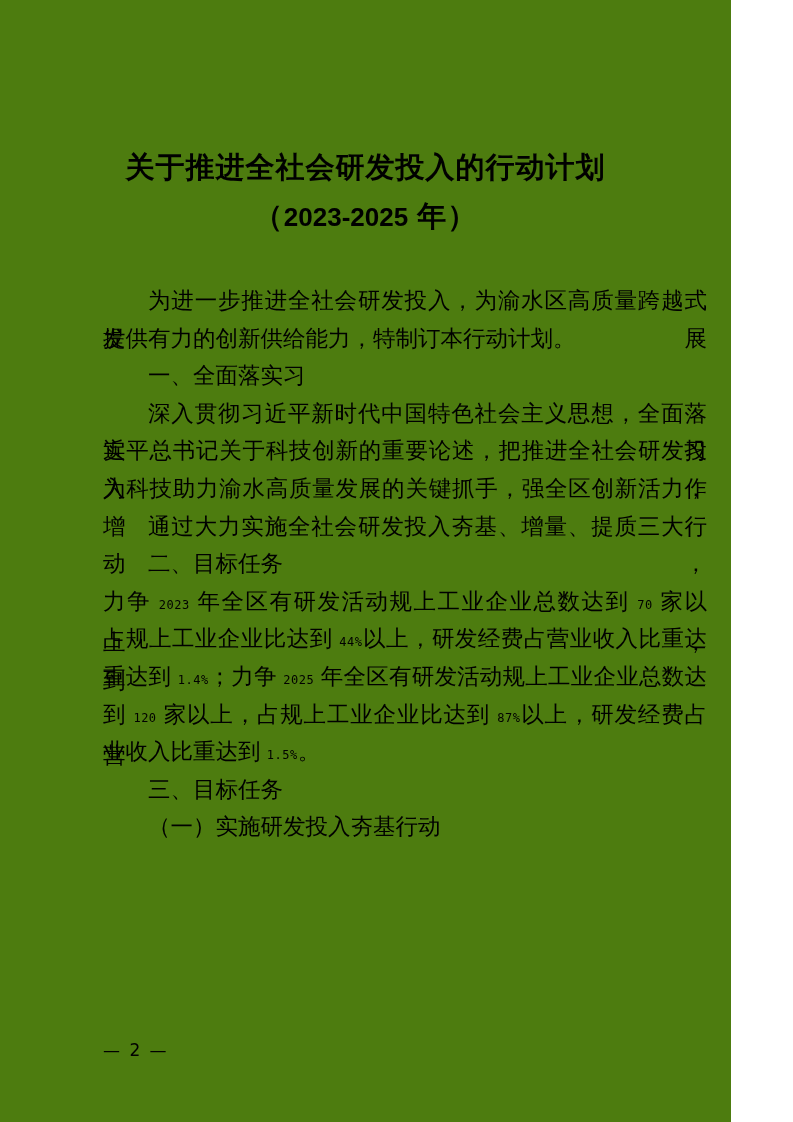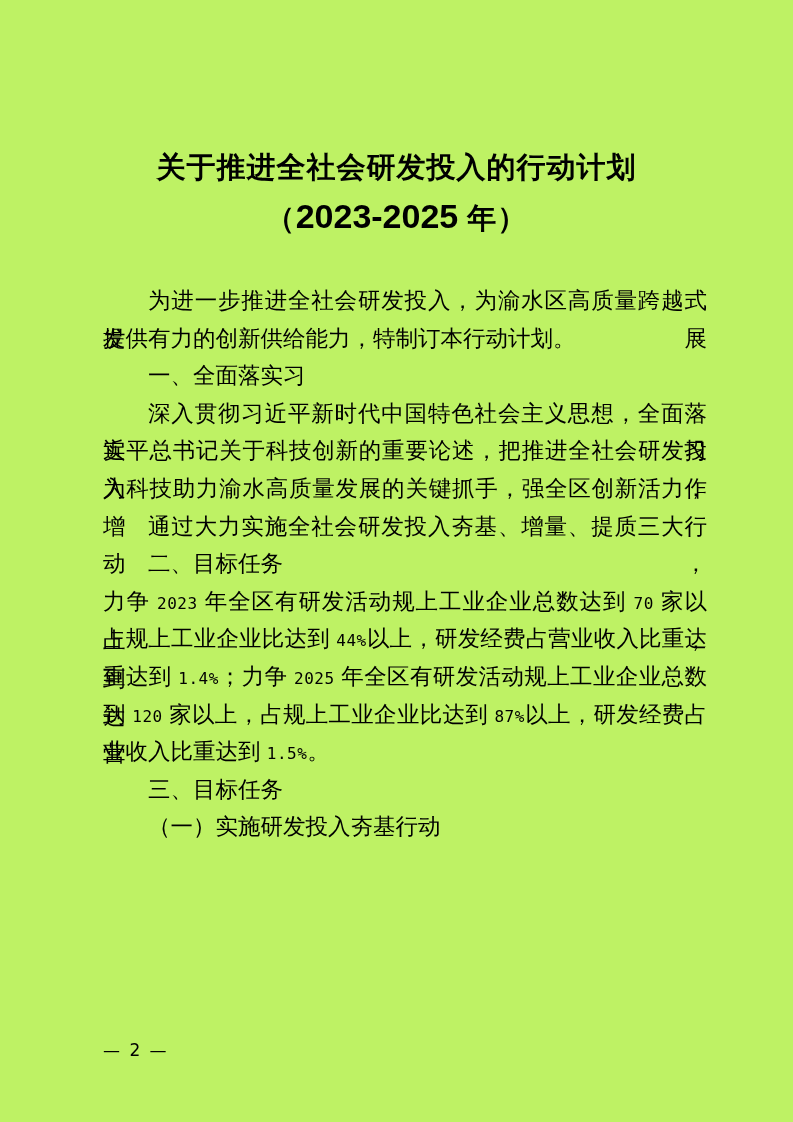--- a/index.html
+++ b/index.html
@@ -2,40 +2,40 @@
 <html><head>
 <meta charset="utf-8">
 <style>
   html, body {
     margin: 0;
     padding: 0;
     background: #ffffff;
   }
   .page {
     position: relative;
-    width: 793px;
+    width: 731px;
     height: 1122px;
-    background: #bef264;
+    background: #4d7c0f;
     color: #000000;
     font-family: "Liberation Sans", sans-serif;
     overflow: hidden;
   }
   .doc-title {
     position: absolute;
     top: 143px;
     left: 0;
     width: 100%;
     text-align: center;
     font-weight: bold;
     font-size: 29px;
     line-height: 49px;
     letter-spacing: 1px;
   }
   .doc-title .num {
-    font-size: 34px;
+    font-size: 26px;
     font-weight: bold;
     letter-spacing: 0;
     font-family: "Liberation Sans", sans-serif;
   }
   .doc-body {
     position: absolute;
     top: 282px;
     left: 103px;
     width: 604px;
     font-size: 22.5px;
@@ -49,21 +49,21 @@
     overflow: visible;
   }
   .line.fill {
     white-space: normal;
     text-align-last: justify;
   }
   .line.indent { text-indent: 2em; }
   .line.bold { font-weight: normal; }
   .num {
     font-family: "DejaVu Sans Mono", monospace;
-    font-size: 16px;
+    font-size: 12px;
     letter-spacing: 0.5px;
   }
   .page-number {
     position: absolute;
     top: 1040px;
     left: 103px;
     font-size: 17px;
     letter-spacing: 2px;
     font-family: "DejaVu Sans", "Liberation Sans", sans-serif;
   }

